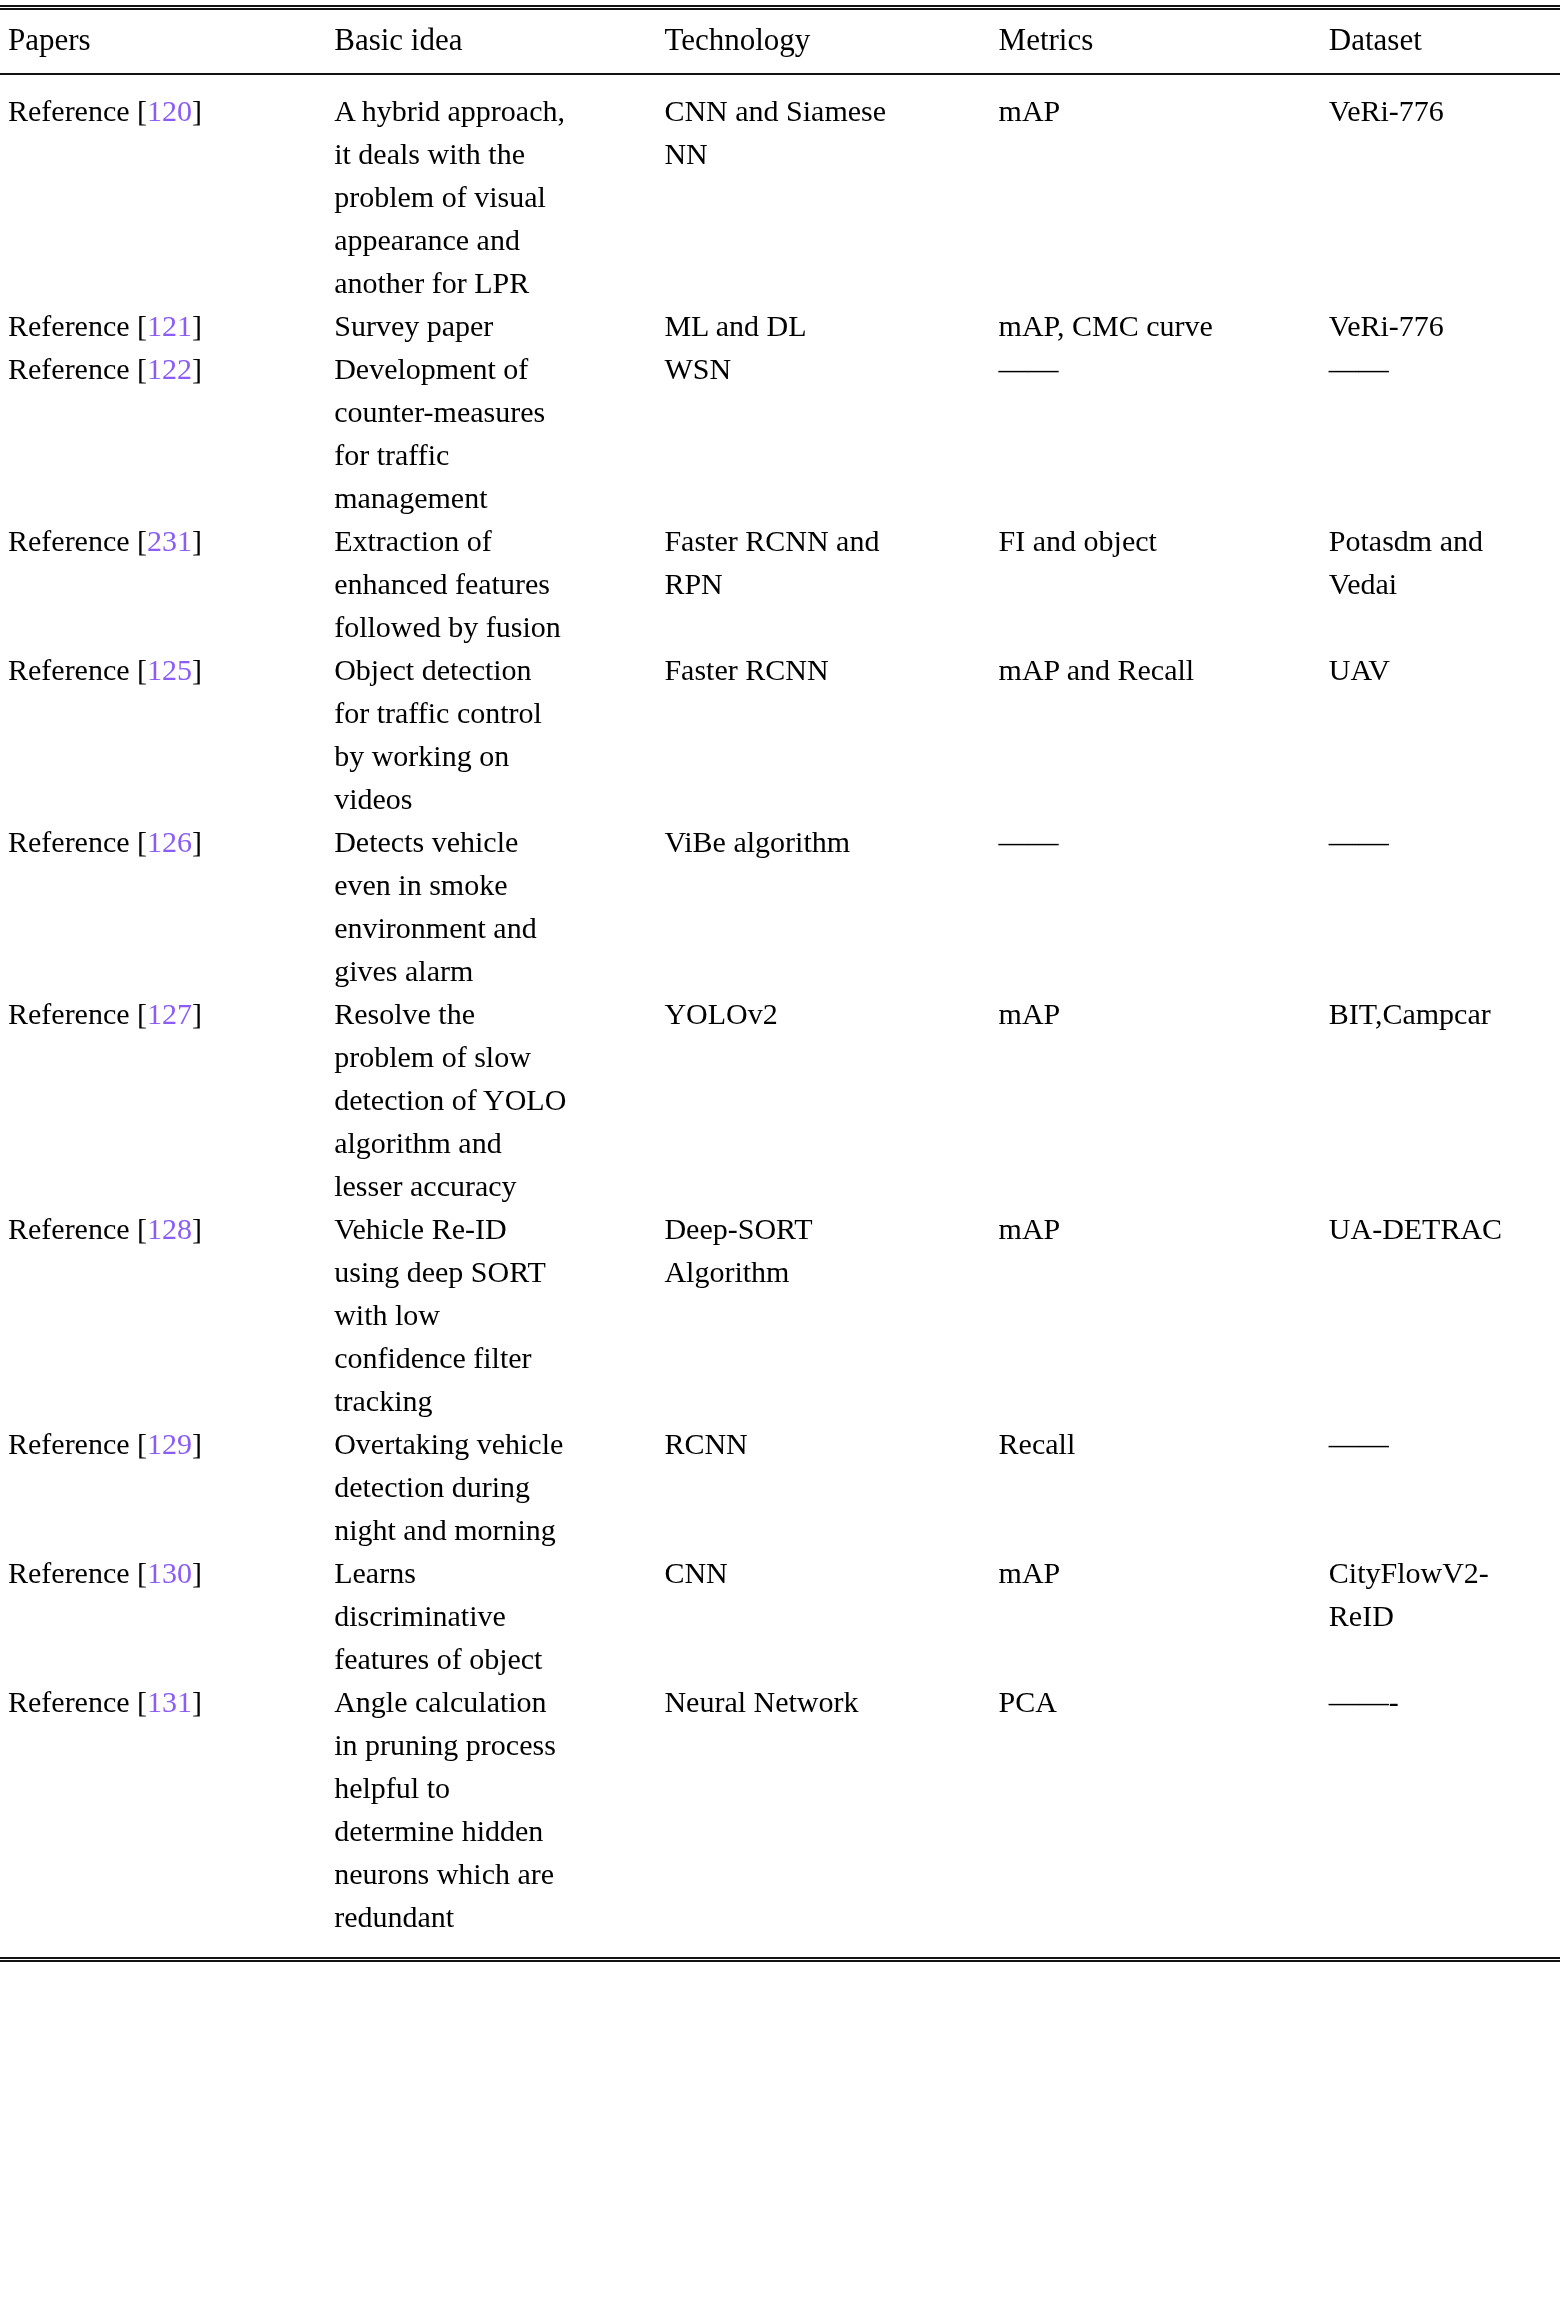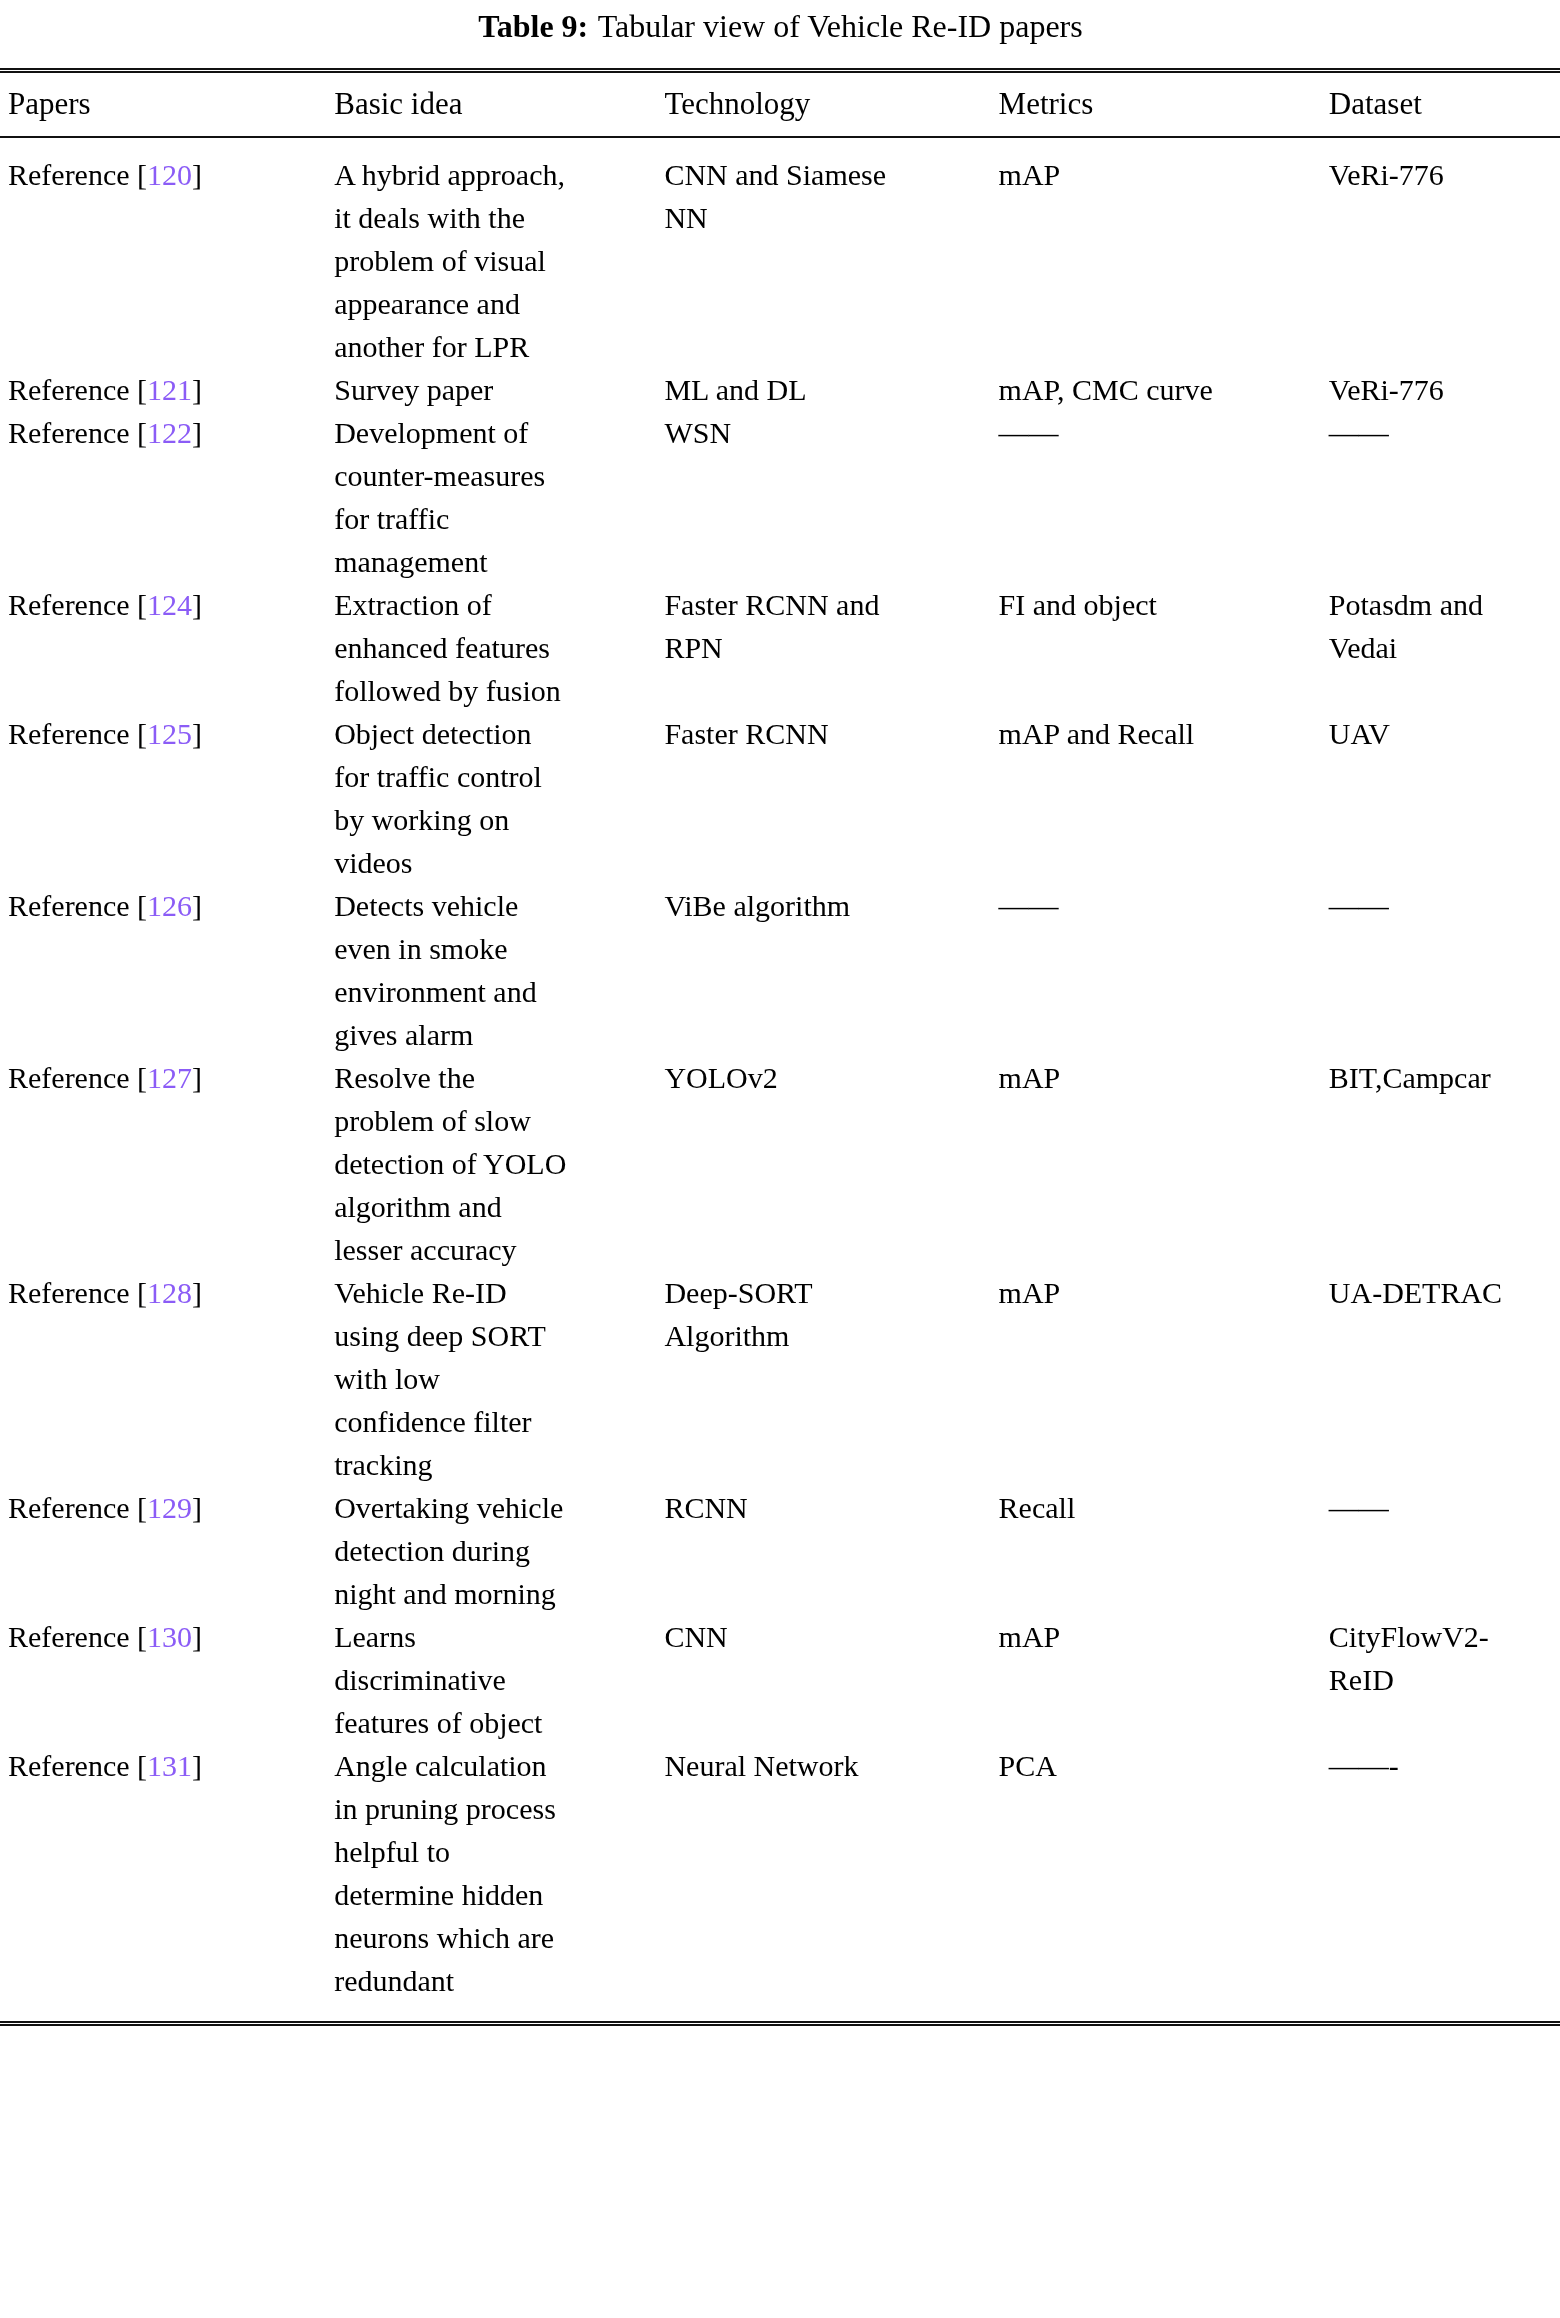--- a/index.html
+++ b/index.html
@@ -61,23 +61,20 @@
   .cite {
     color: #8b5cf6;
     cursor: pointer;
   }
 </style>
 </head>
 <body>
 
 <div class="page">
 
-  <div class="caption">
-    <span class="caption-label">Table 9:</span><span class="caption-text">Tabular view of Vehicle Re-ID papers</span>
-  </div>
 
   <table class="papers-table">
     <colgroup>
       <col style="width:334px">
       <col style="width:330px">
       <col style="width:334px">
       <col style="width:330px">
       <col style="width:232px">
     </colgroup>
     <thead>
@@ -113,21 +110,21 @@
           <td class="papers-cell"><span>Reference [</span><span class="cite">122</span><span>]</span></td>
           <td>Development of
 counter-measures
 for traffic
 management</td>
           <td>WSN</td>
           <td>——</td>
           <td>——</td>
         </tr>
         <tr>
-          <td class="papers-cell"><span>Reference [</span><span class="cite">124</span><span>]</span></td>
+          <td class="papers-cell"><span>Reference [</span><span class="cite">231</span><span>]</span></td>
           <td>Extraction of
 enhanced features
 followed by fusion</td>
           <td>Faster RCNN and
 RPN</td>
           <td>FI and object</td>
           <td>Potasdm and
 Vedai</td>
         </tr>
         <tr>

